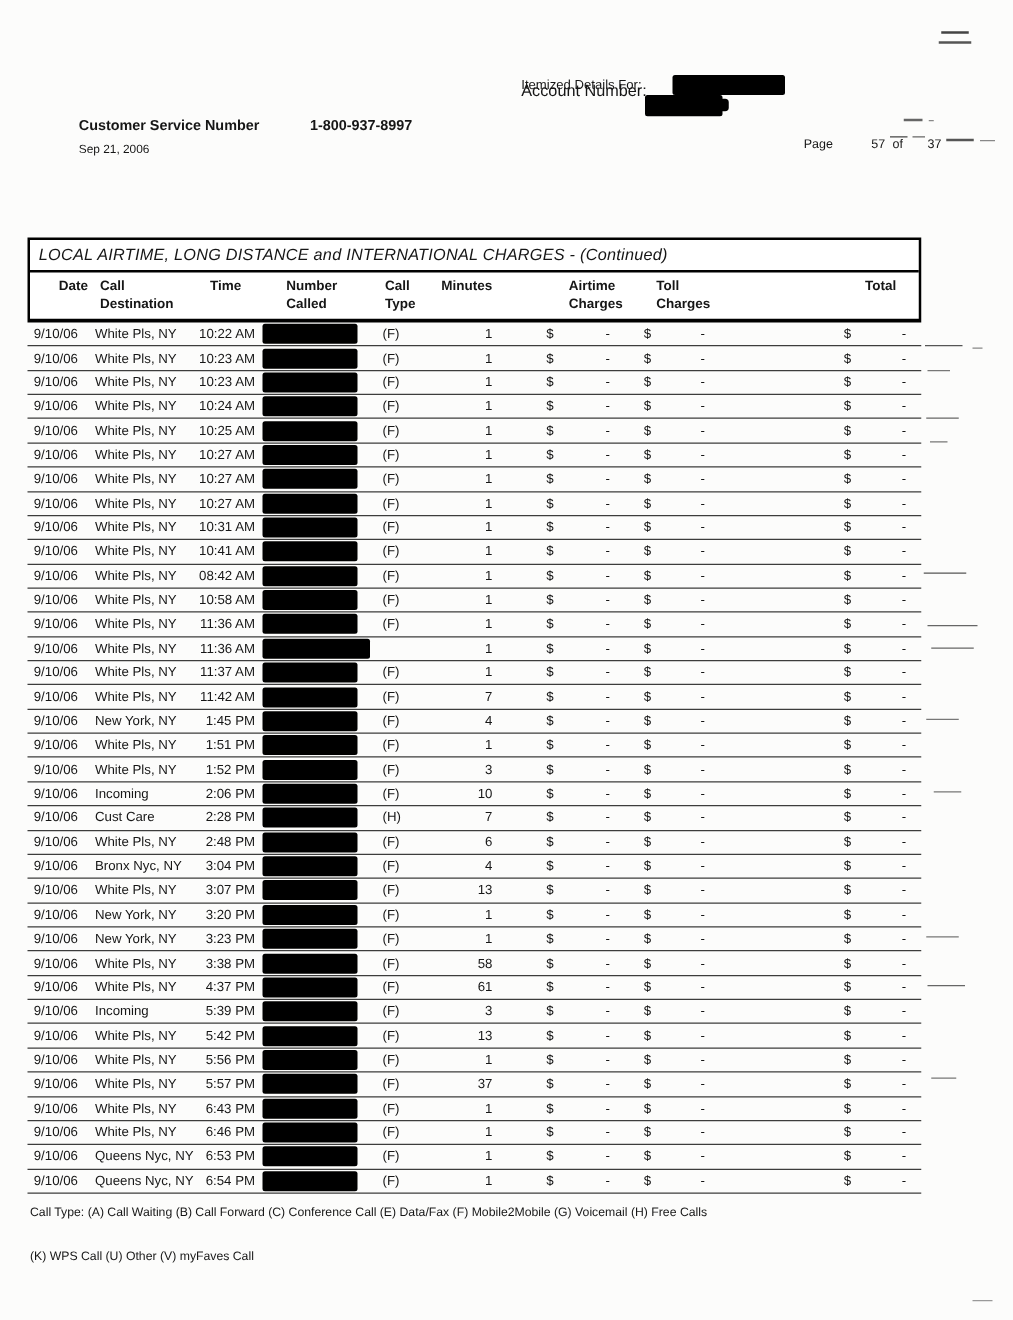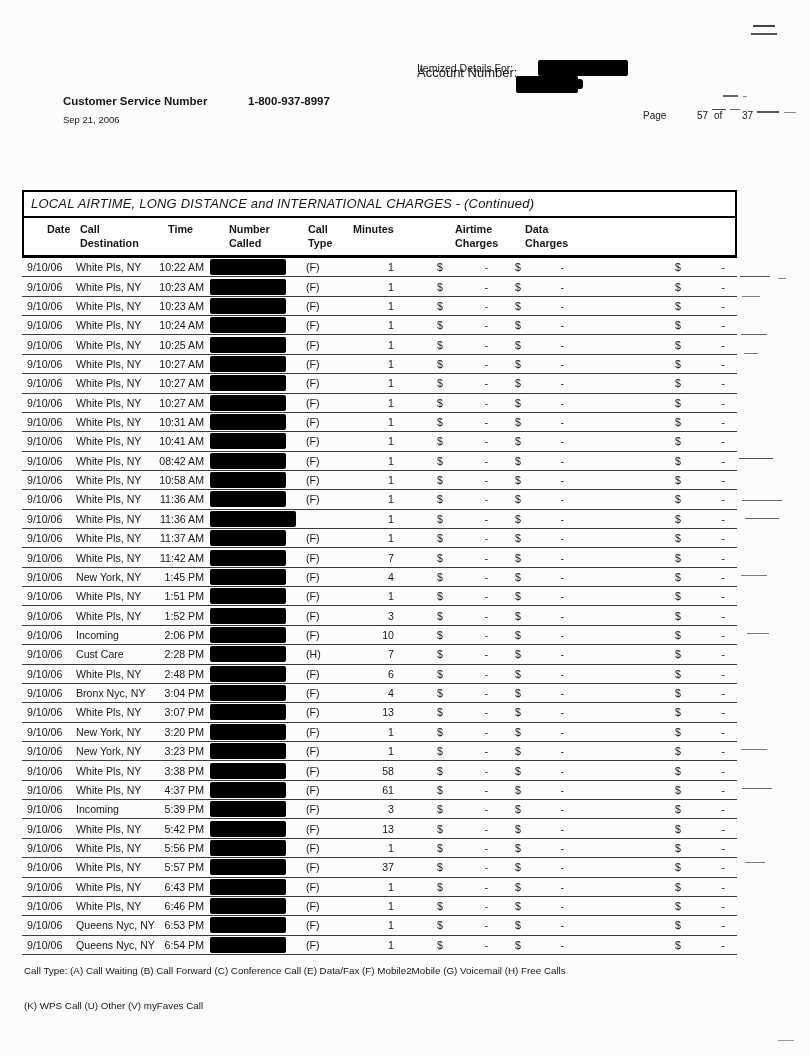--- a/index.html
+++ b/index.html
@@ -113,23 +113,24 @@
       <div class="h-type">
         <div>Call</div>
         <div>Type</div>
       </div>
       <div class="h-minutes">Minutes</div>
       <div class="h-airtime">
         <div>Airtime</div>
         <div>Charges</div>
       </div>
       <div class="h-toll">
-        <div>Data</div>
+        <div>Toll</div>
         <div>Charges</div>
       </div>
+      <div class="h-total">Total</div>
     </div>
   </div>
   <div class="tbody" id="tbody">
   <div class="grid9 row">
     <div class="c-date">9/10/06</div>
     <div class="c-dest">White Pls, NY</div>
     <div class="c-time">10:22 AM</div>
     <div class="c-number">
       <span class="redact"></span>
     </div>

